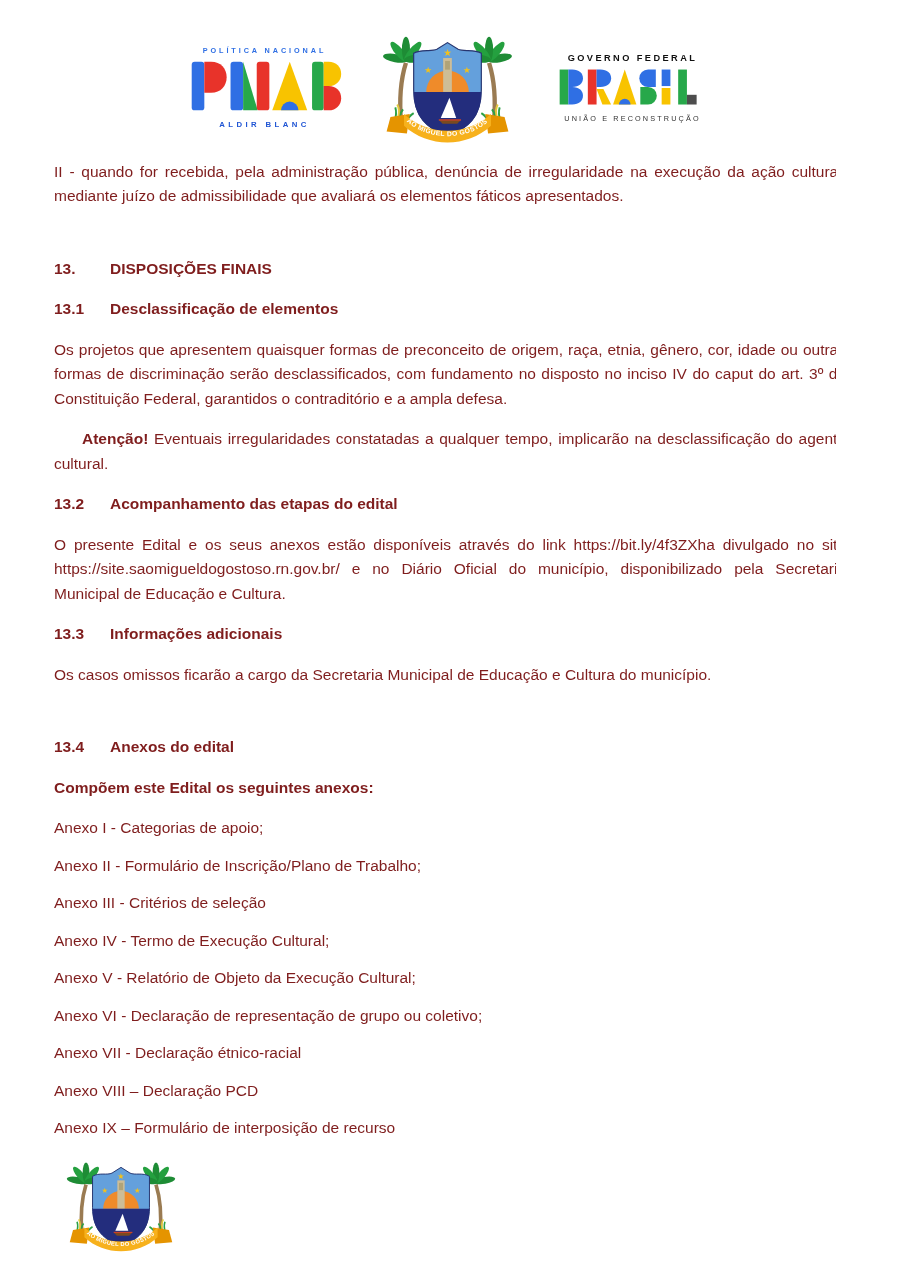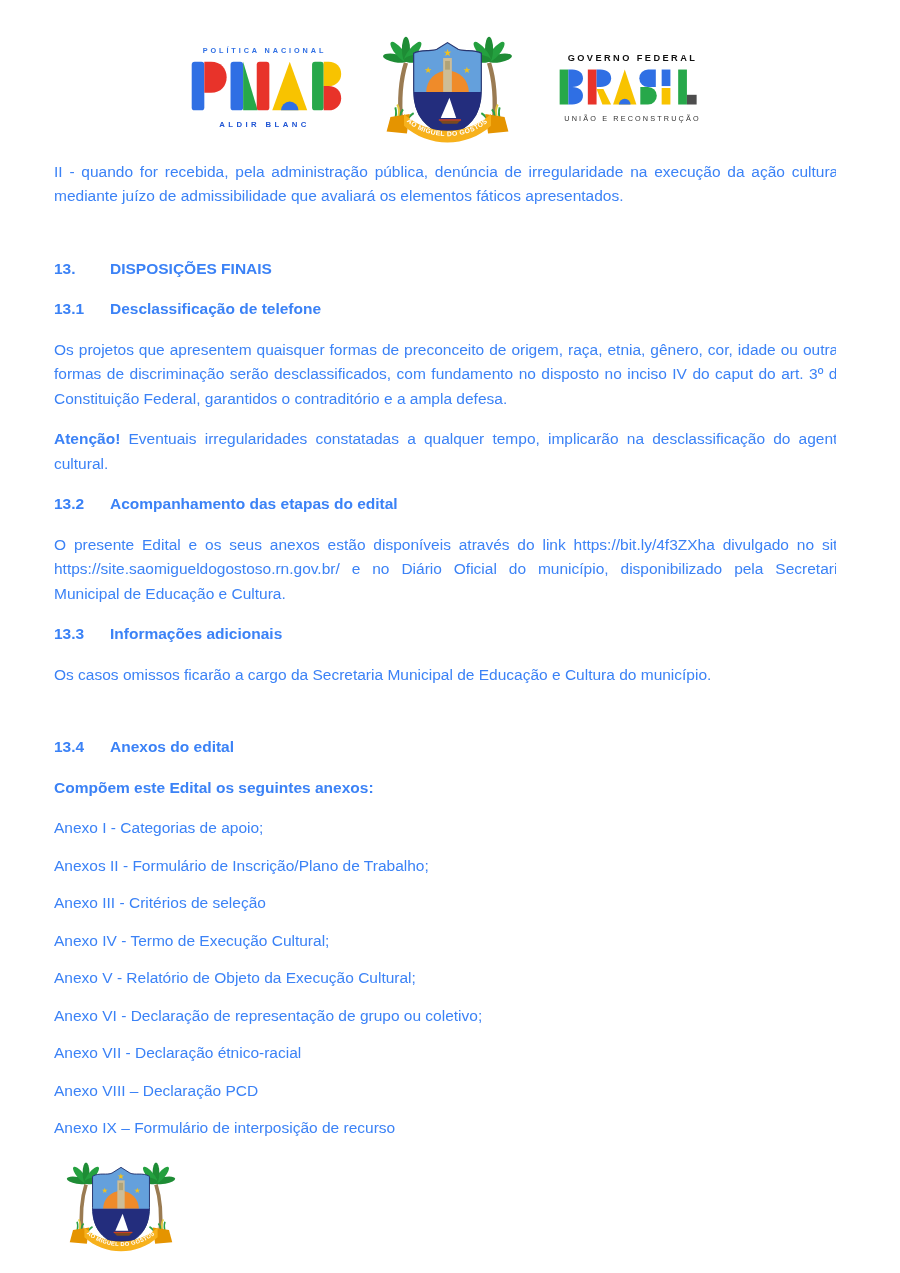--- a/index.html
+++ b/index.html
@@ -1,29 +1,29 @@
 <!DOCTYPE html>
 <html><head>
 <meta charset="utf-8">
 <style>
   html,body{margin:0;padding:0;background:#ffffff;}
   .page{position:relative;width:836px;height:1273px;background:#ffffff;
-        font-family:"Liberation Sans",sans-serif;color:#3b82f6;overflow:hidden;}
+        font-family:"Liberation Sans",sans-serif;color:#7f1d1d;overflow:hidden;}
   
   .header{position:absolute;top:28px;left:0;width:900px;height:120px;
           display:flex;justify-content:center;align-items:center;gap:28px;}
   .logo{flex:0 0 auto;}
   
   .content{position:absolute;top:160px;left:54px;width:792px;font-size:15.5px;line-height:1.58;}
   .content p{margin:0 0 16px 0;text-align:justify;}
   .heading{font-weight:bold;text-align:left;margin:0 0 14px 0;}
   .hnum{display:inline-block;min-width:56px;}
   .gap-lg{margin-top:48px !important;}
   .annex{margin:0 0 13px 0 !important;text-align:left;}
-  .bold{font-weight:bold;}
+  .bold{font-weight:bold;margin-left:28px;}
   
   .footer-crest{position:absolute;left:60px;top:1155px;}
 </style>
 </head>
 <body>
 
 <div class="page">
 
   <div class="header">
 
@@ -129,21 +129,21 @@
 
   <div class="content">
 
     <p>II - quando for recebida, pela administração pública, denúncia de irregularidade na execução da ação cultural, mediante juízo de admissibilidade que avaliará os elementos fáticos apresentados.</p>
 
     <p class="heading gap-lg">
       <span class="hnum">13.</span><span>DISPOSIÇÕES FINAIS</span>
     </p>
 
     <p class="heading">
-      <span class="hnum">13.1</span><span>Desclassificação de telefone</span>
+      <span class="hnum">13.1</span><span>Desclassificação de elementos</span>
     </p>
 
     <p>Os projetos que apresentem quaisquer formas de preconceito de origem, raça, etnia, gênero, cor, idade ou outras formas de discriminação serão desclassificados, com fundamento no disposto no inciso IV do caput do art. 3º da Constituição Federal, garantidos o contraditório e a ampla defesa.</p>
 
     <p><span class="bold">Atenção!</span><span> Eventuais irregularidades constatadas a qualquer tempo, implicarão na desclassificação do agente cultural.</span></p>
 
     <p class="heading">
       <span class="hnum">13.2</span><span>Acompanhamento das etapas do edital</span>
     </p>
 
@@ -155,21 +155,21 @@
 
     <p>Os casos omissos ficarão a cargo da Secretaria Municipal de Educação e Cultura do município.</p>
 
     <p class="heading gap-lg">
       <span class="hnum">13.4</span><span>Anexos do edital</span>
     </p>
 
     <p class="heading">Compõem este Edital os seguintes anexos:</p>
 
     <p class="annex">Anexo I - Categorias de apoio;</p>
-    <p class="annex">Anexos II - Formulário de Inscrição/Plano de Trabalho;</p>
+    <p class="annex">Anexo II - Formulário de Inscrição/Plano de Trabalho;</p>
     <p class="annex">Anexo III - Critérios de seleção</p>
     <p class="annex">Anexo IV - Termo de Execução Cultural;</p>
     <p class="annex">Anexo V - Relatório de Objeto da Execução Cultural;</p>
     <p class="annex">Anexo VI - Declaração de representação de grupo ou coletivo;</p>
     <p class="annex">Anexo VII - Declaração étnico-racial</p>
     <p class="annex">Anexo VIII – Declaração PCD</p>
     <p class="annex">Anexo IX – Formulário de interposição de recurso</p>
   </div>
 
   <svg class="footer-crest" width="122" height="102" viewBox="0 0 150 125">

